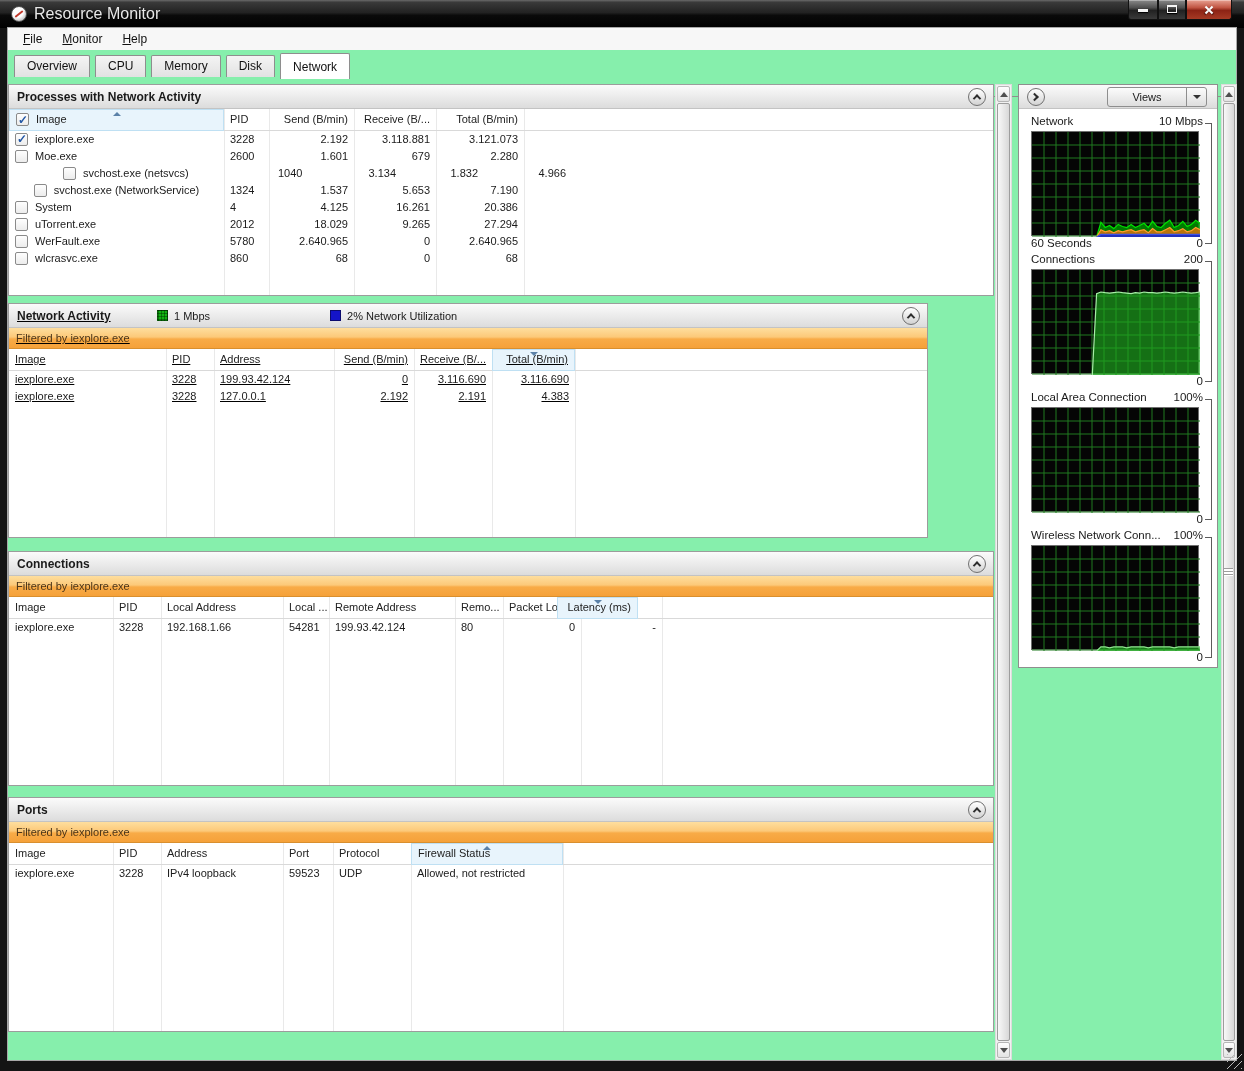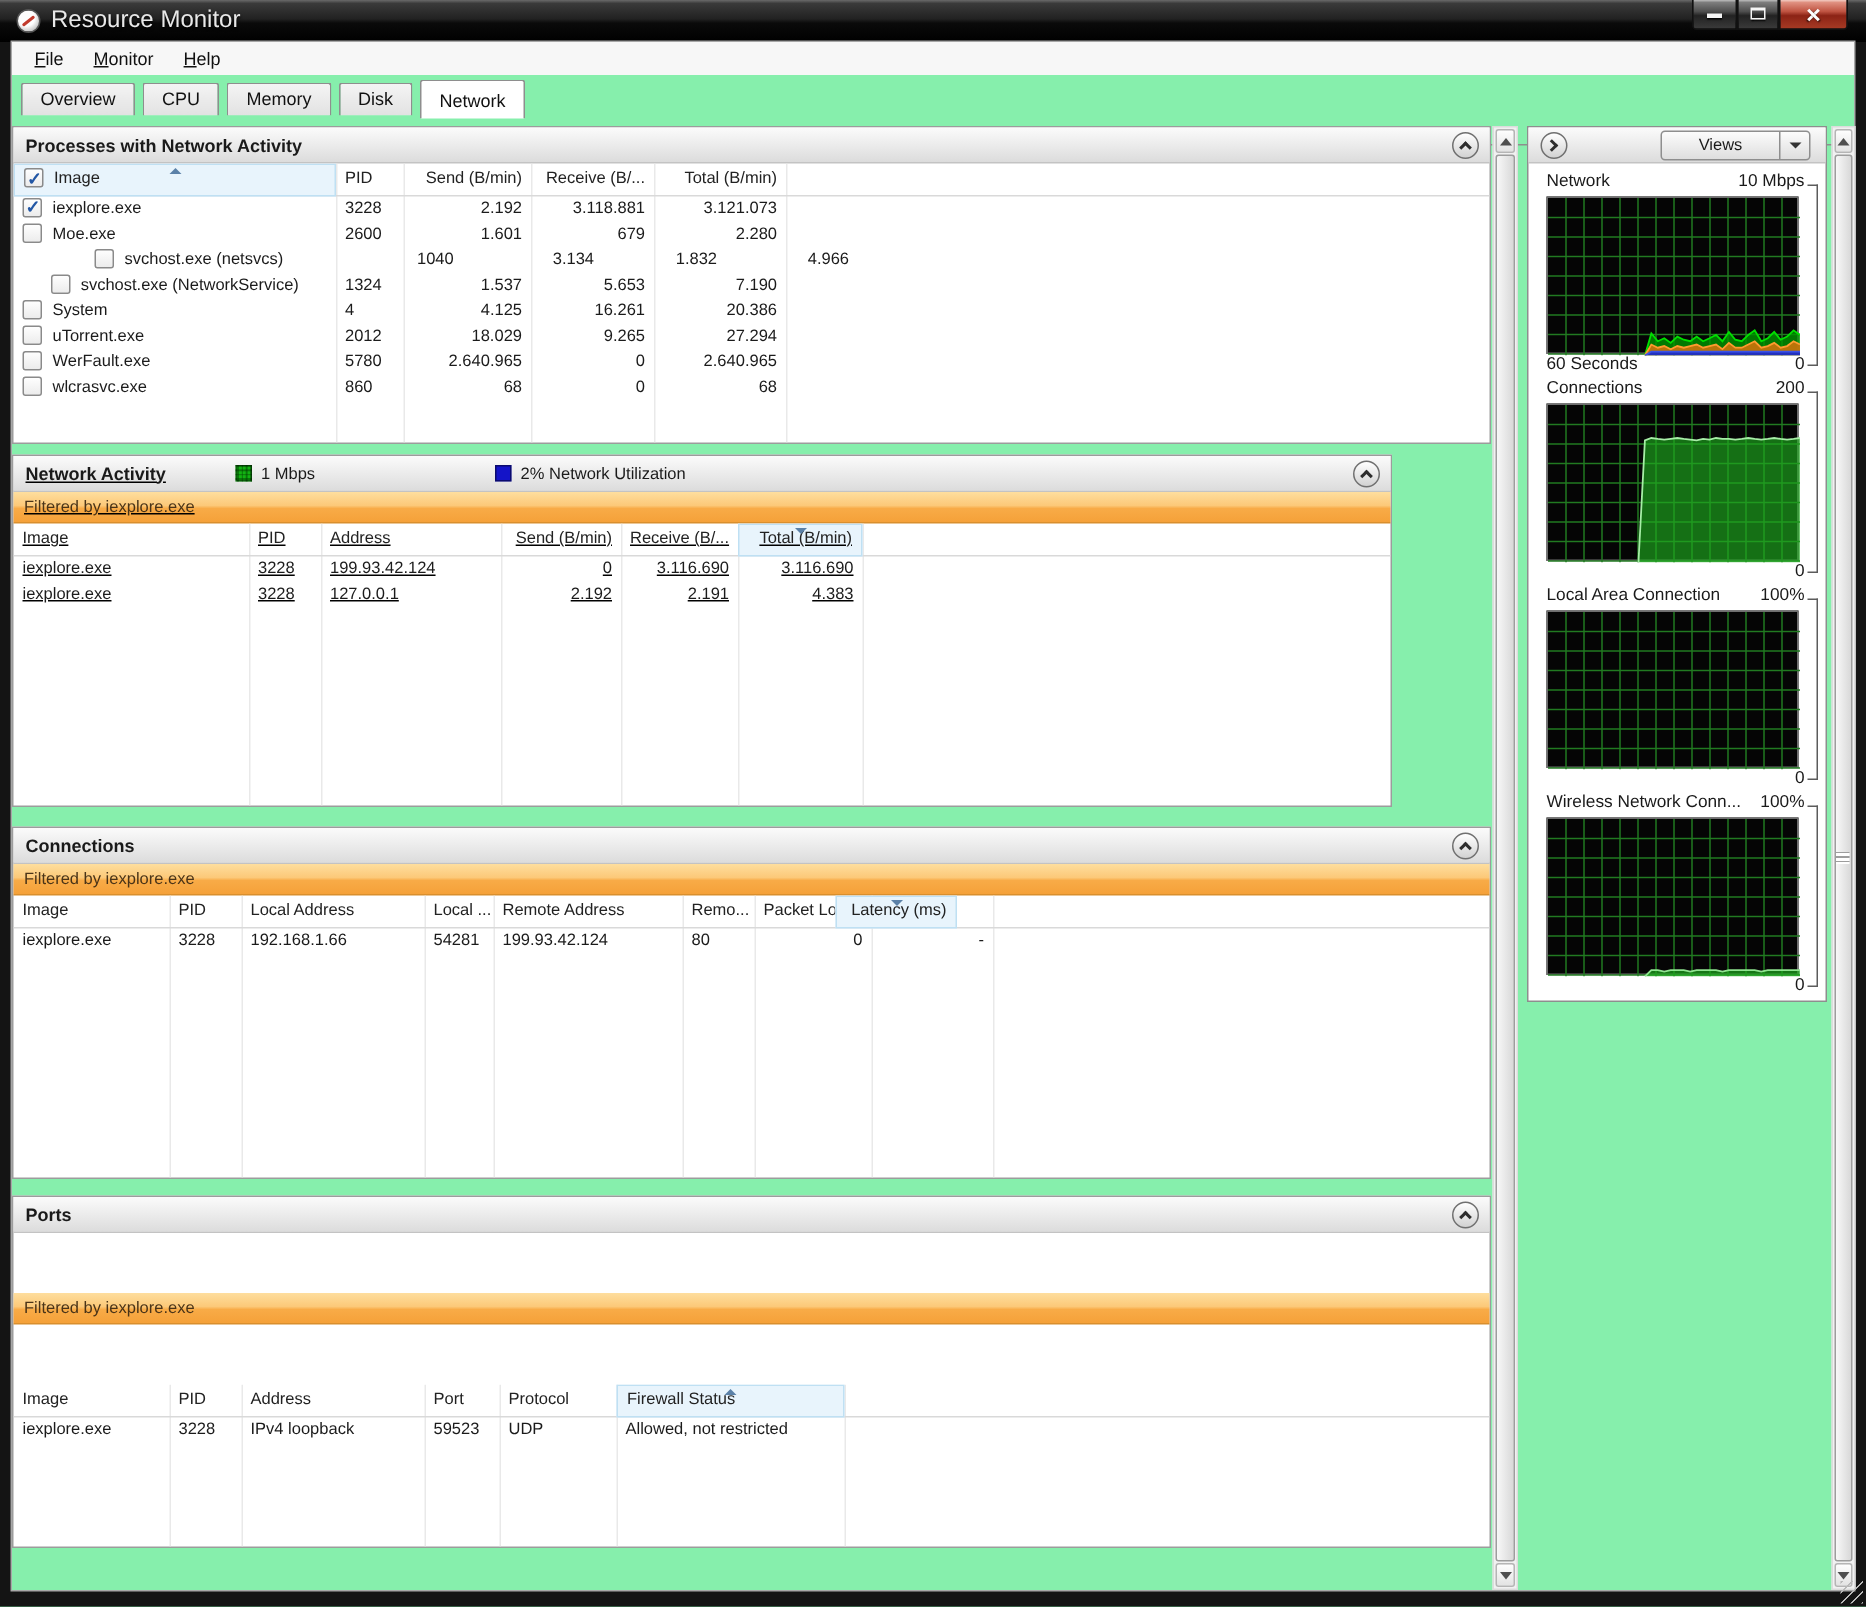--- a/index.html
+++ b/index.html
@@ -324,21 +324,21 @@
           <div class="colsep" style="left: 152px;"></div>
           <div class="colsep" style="left: 274px;"></div>
           <div class="colsep" style="left: 320px;"></div>
           <div class="colsep" style="left: 446px;"></div>
           <div class="colsep" style="left: 494px;"></div>
           <div class="colsep" style="left: 572px;"></div>
           <div class="colsep" style="left: 653px;"></div>
         </div>
     </div>
 
-    <div class="section" style="left:0;top:769px;width:986px;height:235px;gap:40px;">
+    <div class="section" style="left:0;top:769px;width:986px;height:235px;">
       <div class="sec-header">
         <span class="sec-title">Ports</span>
         <div class="collapse-btn">
             <span class="chev up"></span>
           </div>
       </div>
       <div class="filterbar">Filtered by iexplore.exe</div>
       <div class="table">
           <div class="thead">
             <div class="th" style="width: 104px; text-align: left;"><span>Image</span></div>

